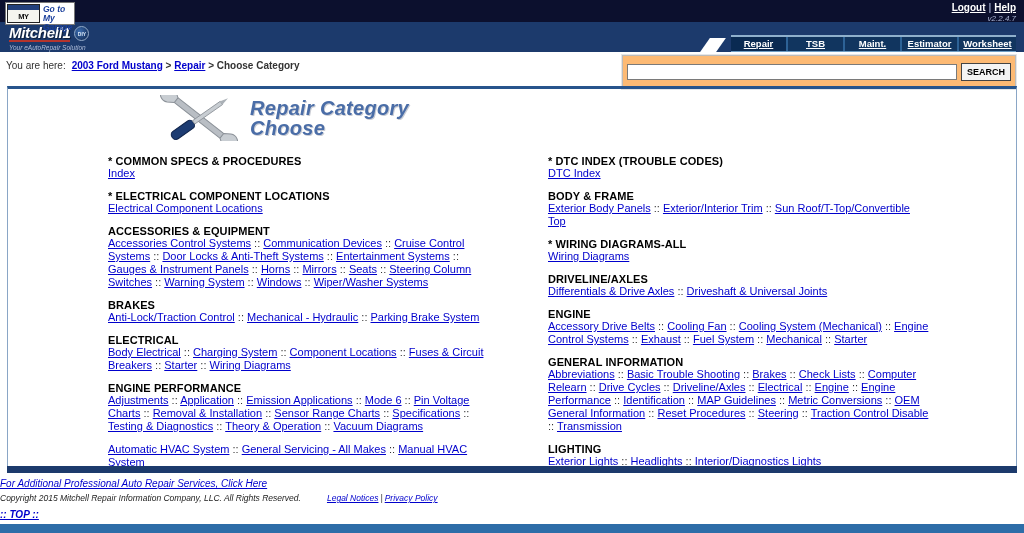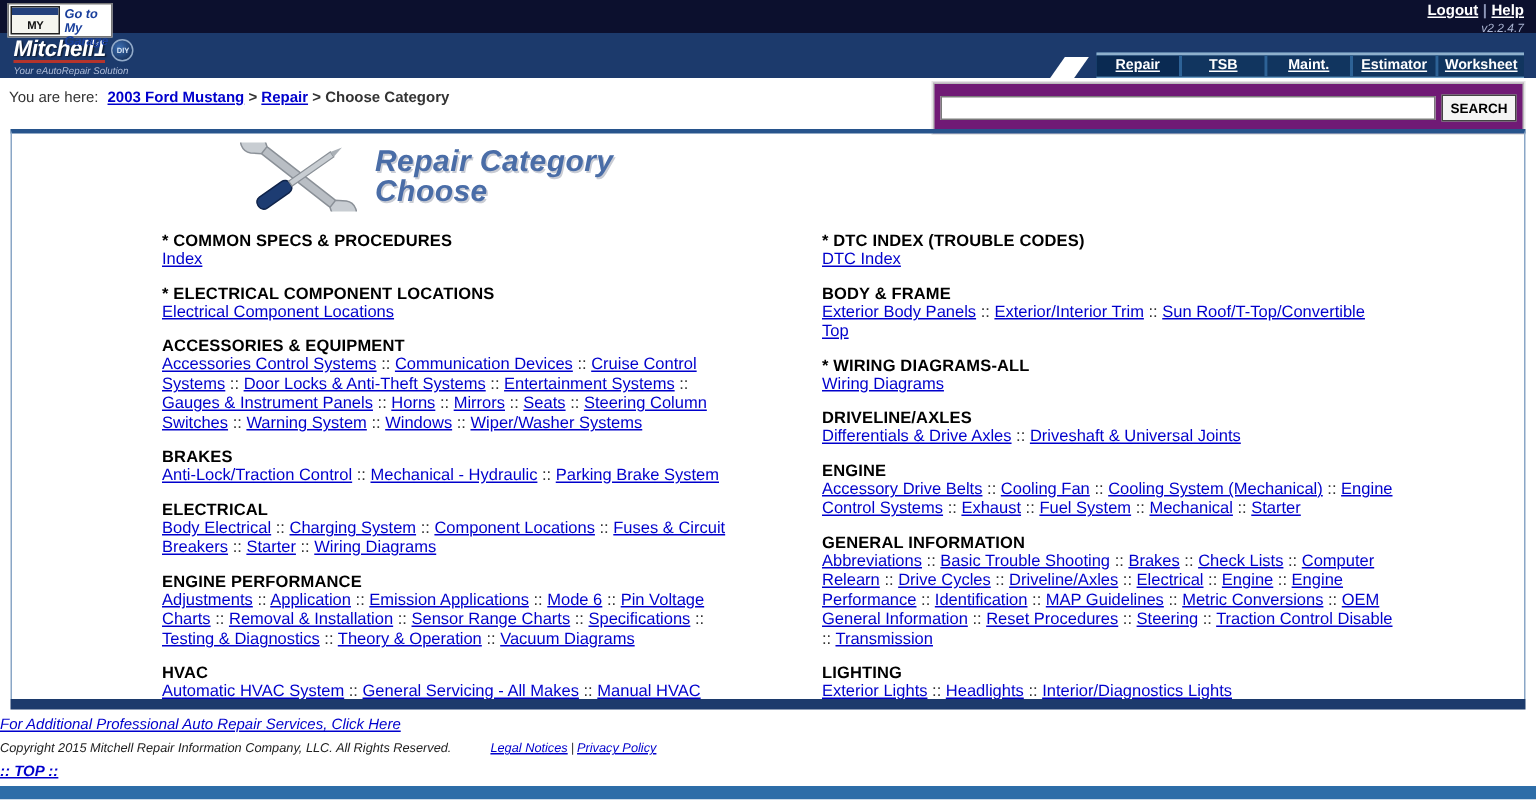--- a/index.html
+++ b/index.html
@@ -51,21 +51,21 @@
   .tab.active { background:#0a2a52; }
 
   
   .crumbbar { height:28px; display:flex; justify-content:space-between; padding:3px 8px 0 6px; flex:none; }
   .breadcrumb { font-size:10px; padding-top:5px; white-space:nowrap; }
   .bc-prefix { font-weight:normal; color:#333; margin-right:6px; }
   .bc-link { color:#0000cc; font-weight:bold; text-decoration:underline; }
   .bc-sep { color:#333; font-weight:bold; }
   .bc-current { color:#333; font-weight:bold; }
   .searchbox {
-    border:1px solid #bbb; outline:1px solid #e6e6e6; background:#701a75;
+    border:1px solid #bbb; outline:1px solid #e6e6e6; background:#fdba74;
     padding:16px 4px; display:flex; gap:4px; align-items:center; height:25px;
   }
   .search-input { width:330px; height:16px; border:1px solid #7a7a7a; font-size:10px; padding:0 2px; }
   .search-btn {
     height:18px; padding:0 5px; font-size:9px; font-weight:bold; color:#000;
     background:#f4f4f4; border:1px solid #444; cursor:pointer; font-family:"Liberation Sans",sans-serif;
   }
 
   
   .content {
@@ -187,21 +187,20 @@
         </div>
         <div class="section">
           <div class="sec-head">ELECTRICAL</div>
           <div class="sec-links"><a class="cat-link">Body Electrical</a><span class="lnk-sep"> :: </span><a class="cat-link">Charging System</a><span class="lnk-sep"> :: </span><a class="cat-link">Component Locations</a><span class="lnk-sep"> :: </span><a class="cat-link">Fuses &amp; Circuit Breakers</a><span class="lnk-sep"> :: </span><a class="cat-link">Starter</a><span class="lnk-sep"> :: </span><a class="cat-link">Wiring Diagrams</a></div>
         </div>
         <div class="section">
           <div class="sec-head">ENGINE PERFORMANCE</div>
           <div class="sec-links"><a class="cat-link">Adjustments</a><span class="lnk-sep"> :: </span><a class="cat-link">Application</a><span class="lnk-sep"> :: </span><a class="cat-link">Emission Applications</a><span class="lnk-sep"> :: </span><a class="cat-link">Mode 6</a><span class="lnk-sep"> :: </span><a class="cat-link">Pin Voltage Charts</a><span class="lnk-sep"> :: </span><a class="cat-link">Removal &amp; Installation</a><span class="lnk-sep"> :: </span><a class="cat-link">Sensor Range Charts</a><span class="lnk-sep"> :: </span><a class="cat-link">Specifications</a><span class="lnk-sep"> :: </span><a class="cat-link">Testing &amp; Diagnostics</a><span class="lnk-sep"> :: </span><a class="cat-link">Theory &amp; Operation</a><span class="lnk-sep"> :: </span><a class="cat-link">Vacuum Diagrams</a></div>
         </div>
         <div class="section">
-          <div class="sec-head">HVAC</div>
           <div class="sec-links"><a class="cat-link">Automatic HVAC System</a><span class="lnk-sep"> :: </span><a class="cat-link">General Servicing - All Makes</a><span class="lnk-sep"> :: </span><a class="cat-link">Manual HVAC System</a></div>
         </div>
       </div>
     <div id="col-right">
         <div class="section">
           <div class="sec-head">* DTC INDEX (TROUBLE CODES)</div>
           <div class="sec-links"><a class="cat-link">DTC Index</a></div>
         </div>
         <div class="section">
           <div class="sec-head">BODY &amp; FRAME</div>

